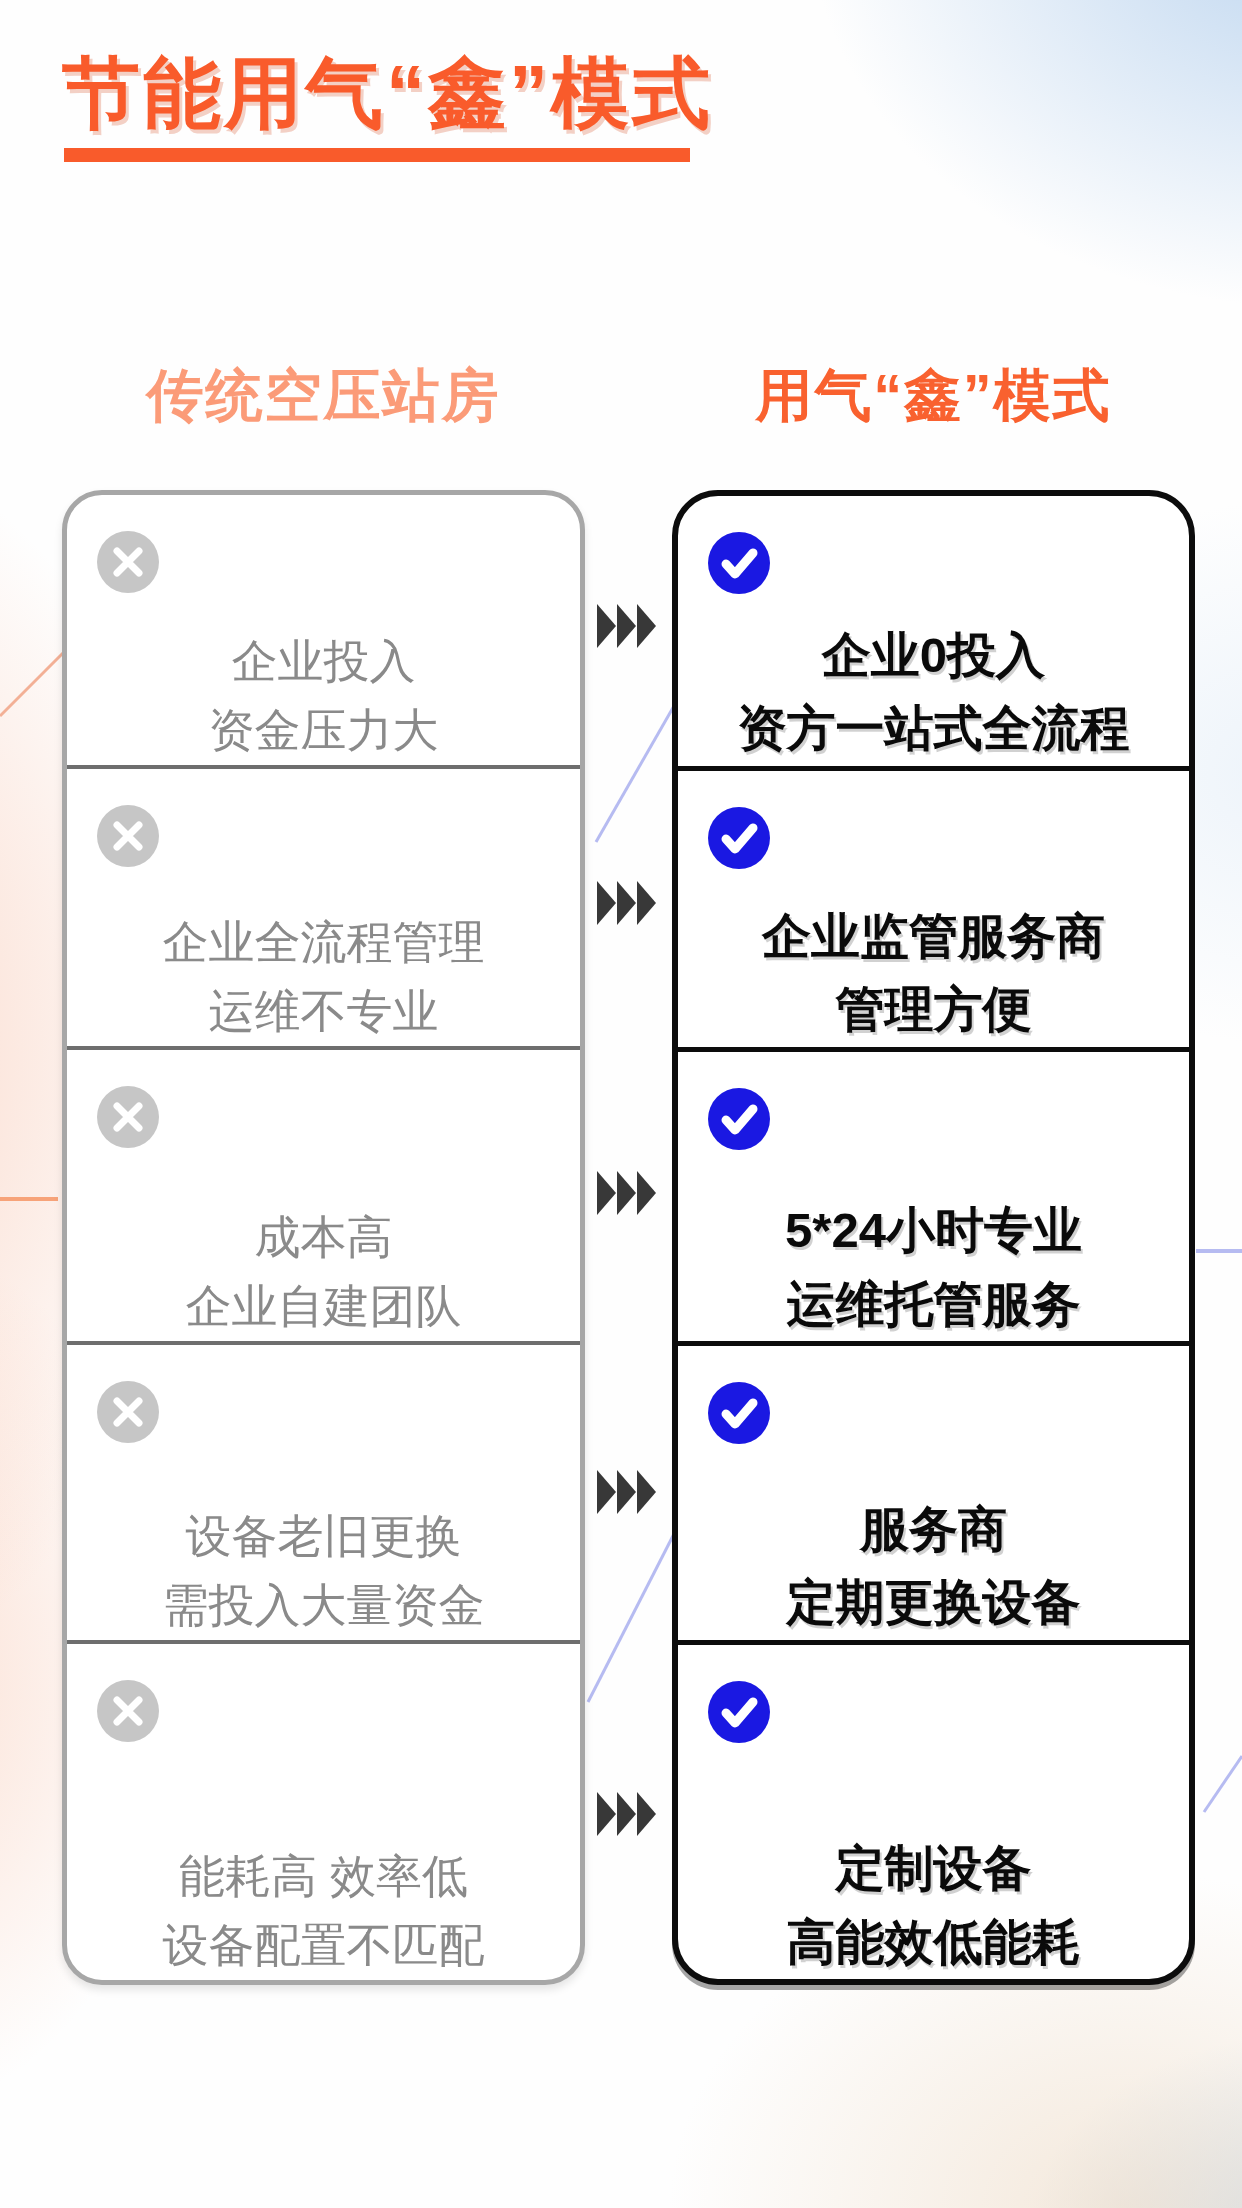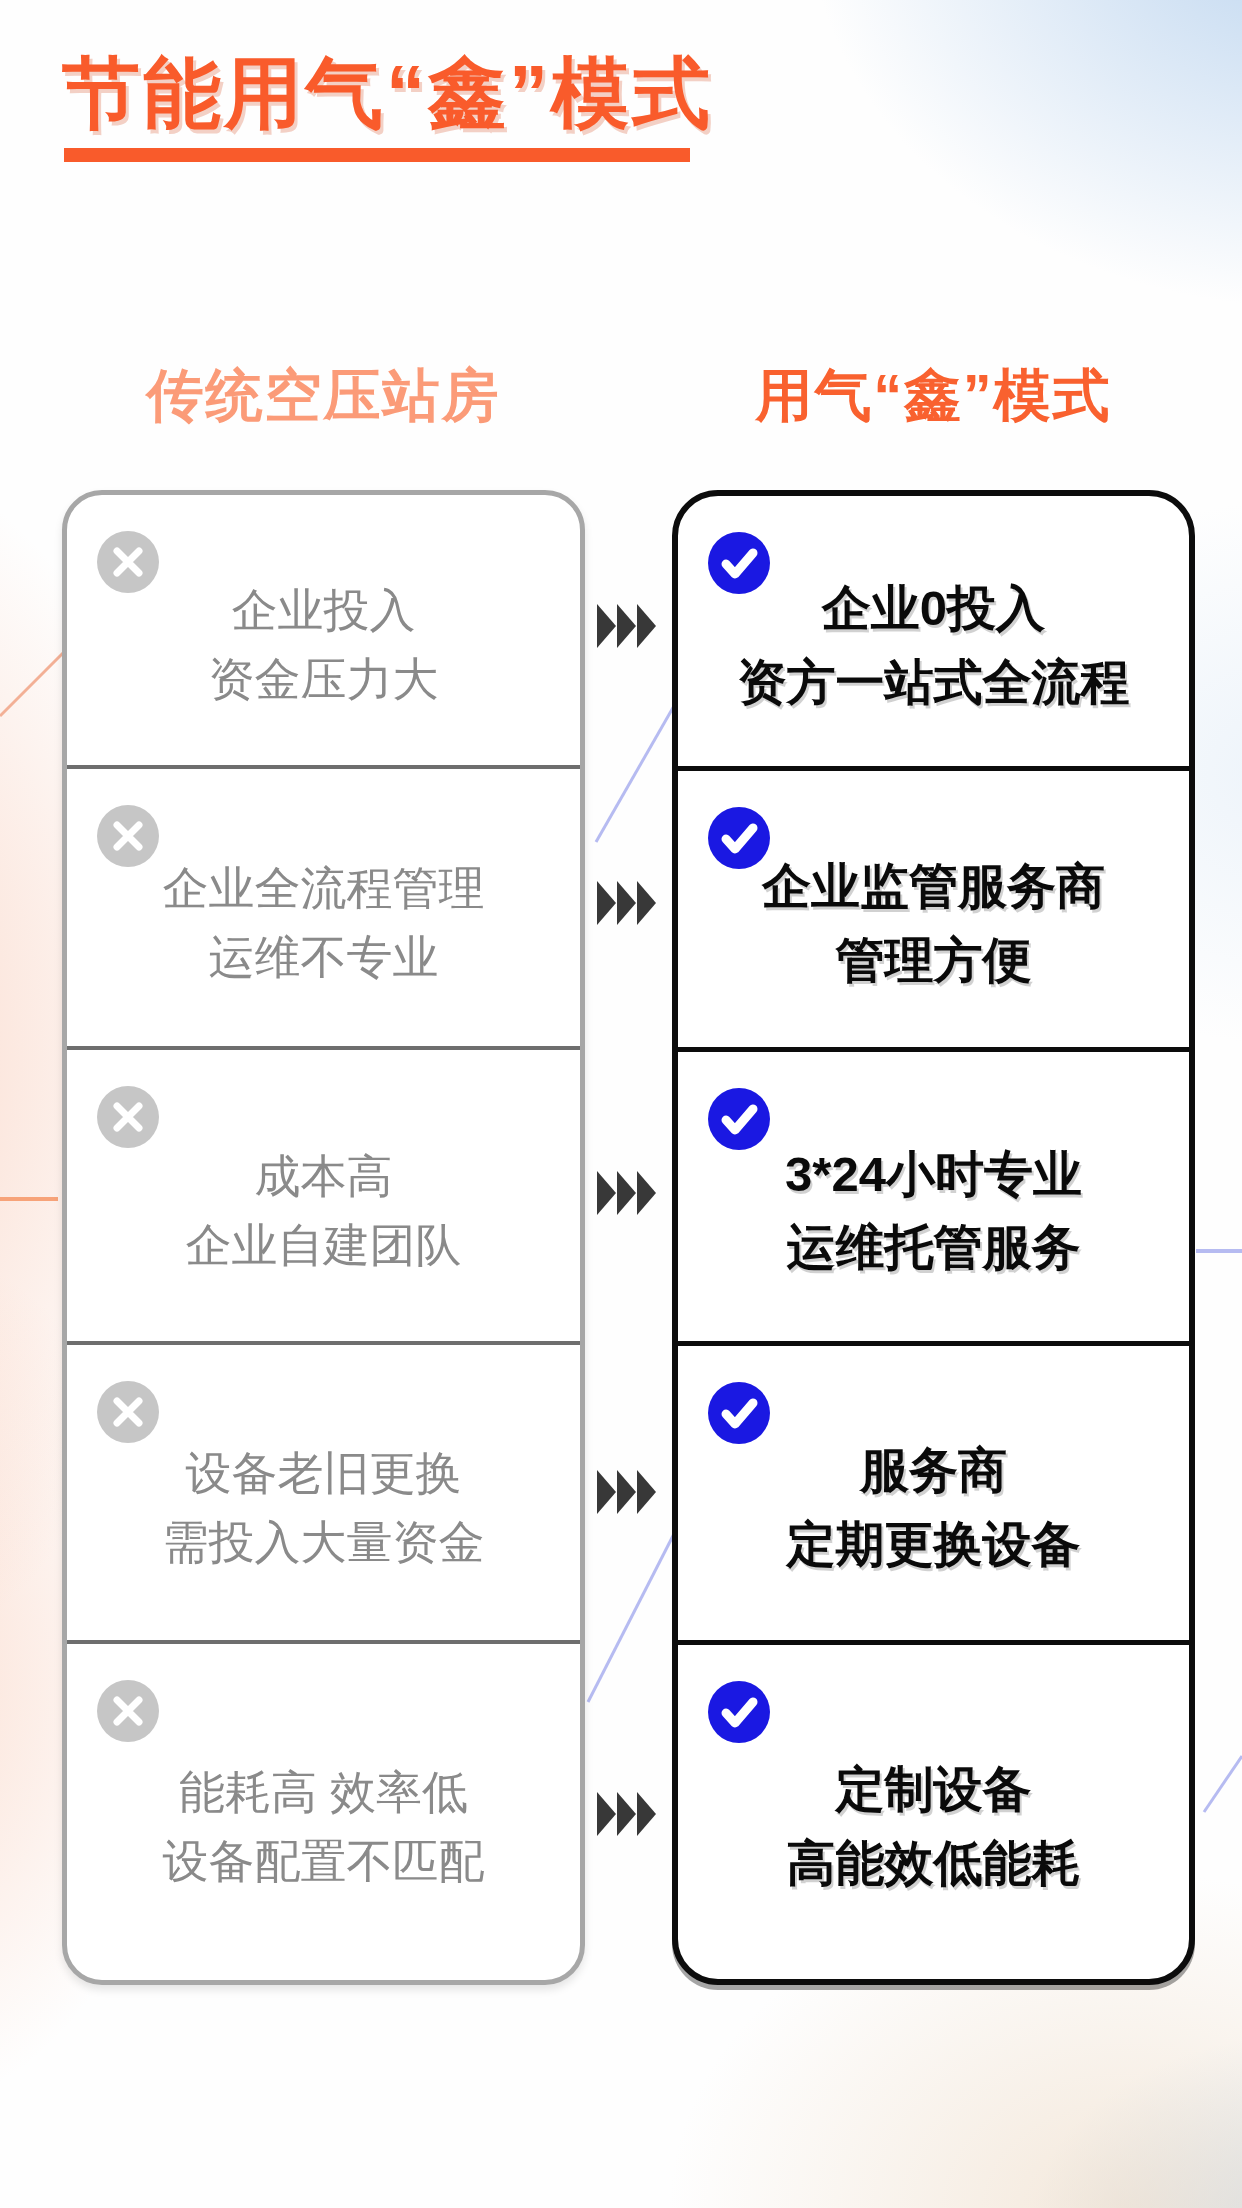--- a/index.html
+++ b/index.html
@@ -52,21 +52,21 @@
   .box.problems{
     left:62px;border:5px solid #a7a7a7;border-radius:40px;
     box-shadow:0 5px 8px rgba(0,0,0,0.10);
   }
   .box.solutions{
     left:672px;border:6px solid #0c0c0c;border-radius:46px;
     box-shadow:0 5px 0 rgba(0,0,0,0.35);
   }
   .cell{
     position:relative;display:flex;flex-direction:column;
-    justify-content:center;align-items:center;
+    justify-content:flex-end;align-items:center;
     padding-top:30px;box-sizing:border-box;
   }
   .box.problems .cell + .cell{border-top:4px solid #6e6e6e;}
   .box.solutions .cell + .cell{border-top:5px solid #0c0c0c;}
   .cell .badge{position:absolute;left:30px;top:36px;width:62px;height:62px;}
   .cell .badge svg{display:block;width:62px;height:62px;}
   .lines{text-align:center;}
   .lines.gray{font-size:46px;line-height:1.5;color:var(--problem-text-gray);font-weight:400;}
   .lines.bold{font-size:49px;line-height:1.5;color:var(--solution-text-black);font-weight:800;
     text-shadow:2px 3px 0 rgba(0,0,0,0.18);}
@@ -182,21 +182,21 @@
       </div>
     </div>
     <div class="cell">
       <span class="badge">
         <svg viewBox="0 0 62 62">
             <circle cx="31" cy="31" r="31" fill="#1a18e2"></circle>
             <path d="M18 32 L27 42 L45 21" stroke="#ffffff" stroke-width="9" fill="none" stroke-linecap="round" stroke-linejoin="round"></path>
           </svg>
       </span>
       <div class="lines bold">
-        <div>3*24小时专业</div>
+        <div>5*24小时专业</div>
         <div>运维托管服务</div>
       </div>
     </div>
     <div class="cell">
       <span class="badge">
         <svg viewBox="0 0 62 62">
             <circle cx="31" cy="31" r="31" fill="#1a18e2"></circle>
             <path d="M18 32 L27 42 L45 21" stroke="#ffffff" stroke-width="9" fill="none" stroke-linecap="round" stroke-linejoin="round"></path>
           </svg>
       </span>

